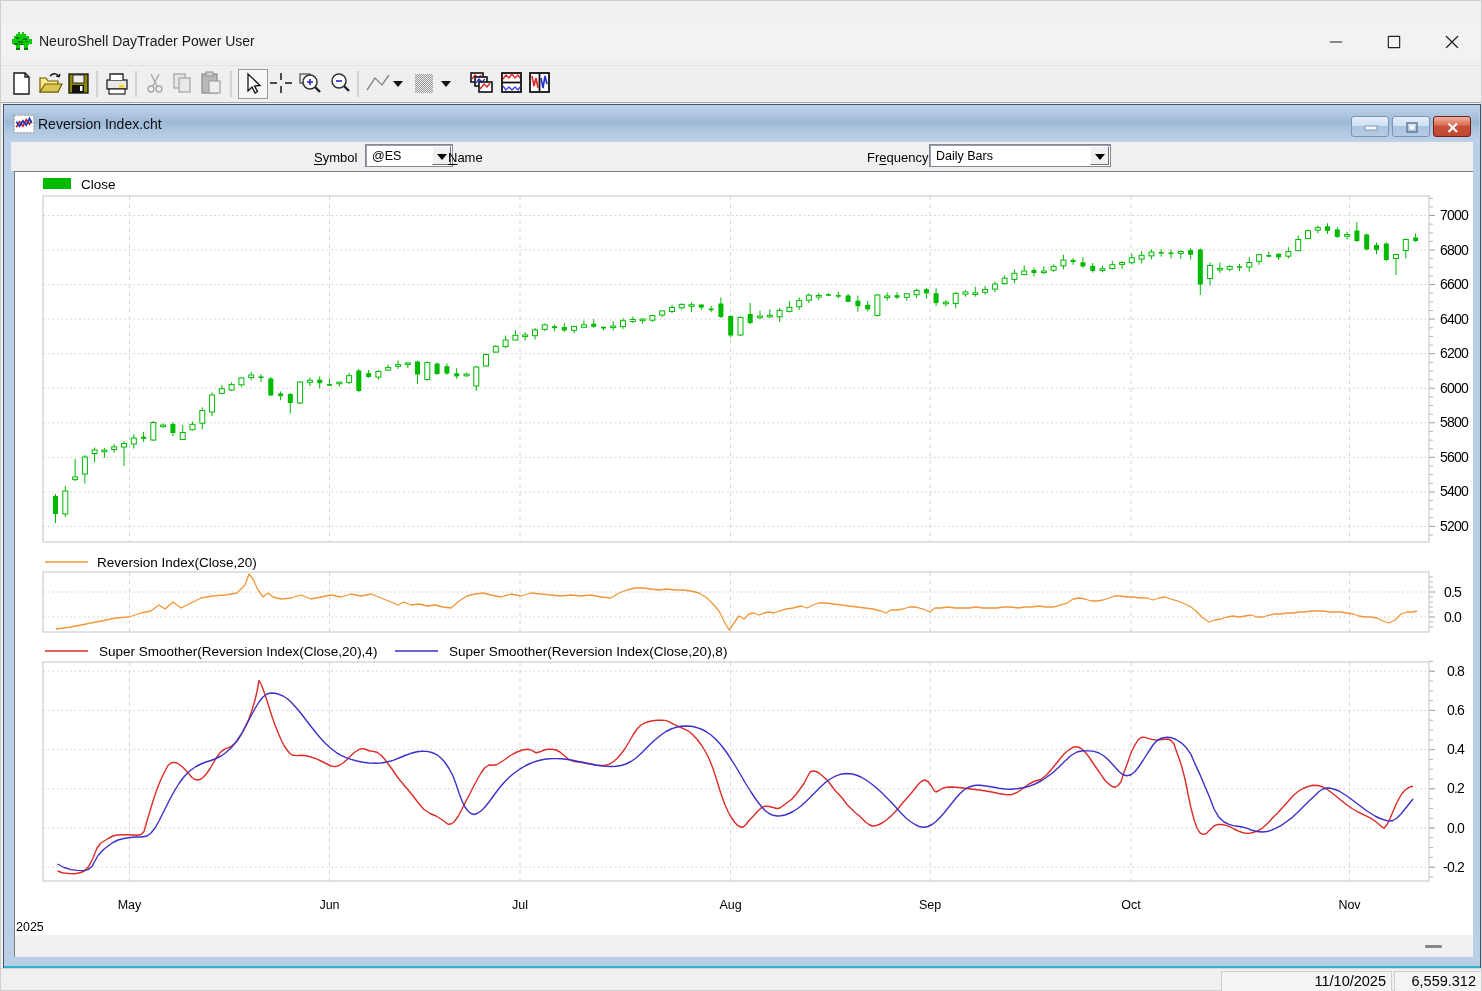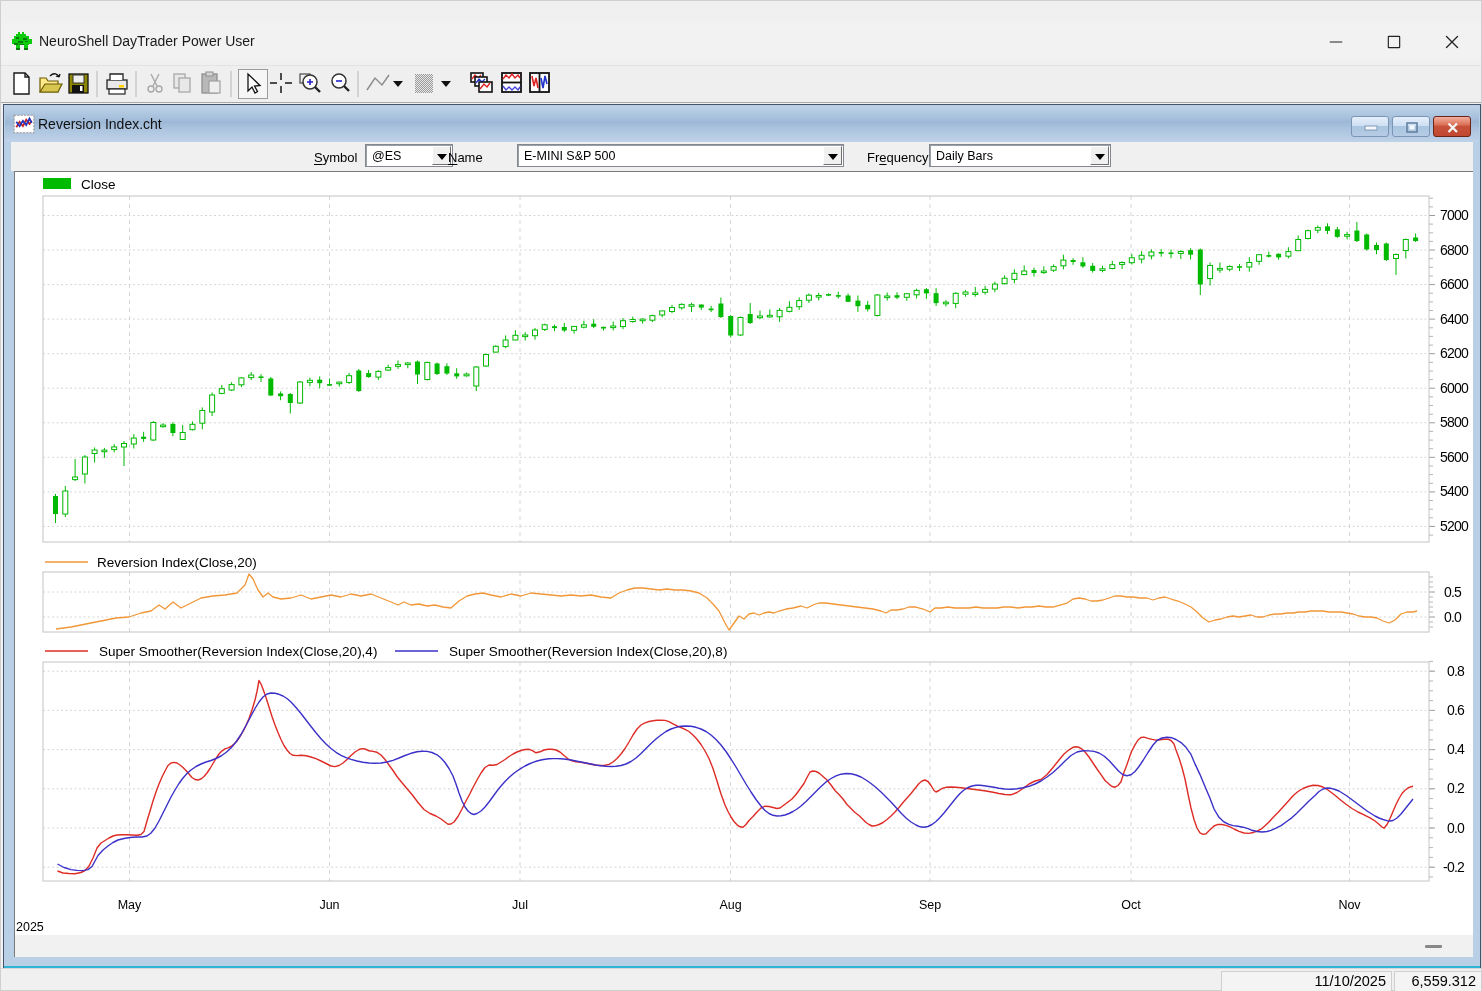--- a/index.html
+++ b/index.html
@@ -216,24 +216,20 @@
       </div>
     </div>
     <div style="position:absolute;left:0;right:0;bottom:0;height:2px;background:#2fb4d8"></div>
     <div id="ctrlrow">
       <span class="lbl" style="left:303px"><u>S</u>ymbol</span>
       <div class="combo" style="left:354px; width:88px">
           <span class="cv">@ES</span>
           <span class="cb"></span>
         </div>
       <span class="lbl" style="left:437px"><u>N</u>ame</span>
-      <div class="combo" style="left:506px; width:327px">
-          <span class="cv">E-MINI S&amp;P 500</span>
-          <span class="cb"></span>
-        </div>
       <span class="lbl" style="left:856px">Fr<u>e</u>quency</span>
       <div class="combo" style="left:918px; width:182px">
           <span class="cv">Daily Bars</span>
           <span class="cb"></span>
         </div>
     </div>
     <div id="chartbox">
       <svg id="chartsvg" width="1458" height="785" viewBox="0 0 1458 785">
           <rect x="0" y="0" width="1458" height="785" fill="#ffffff"></rect>
           <rect x="0" y="763" width="1458" height="22" fill="#f1f1f1"></rect>

